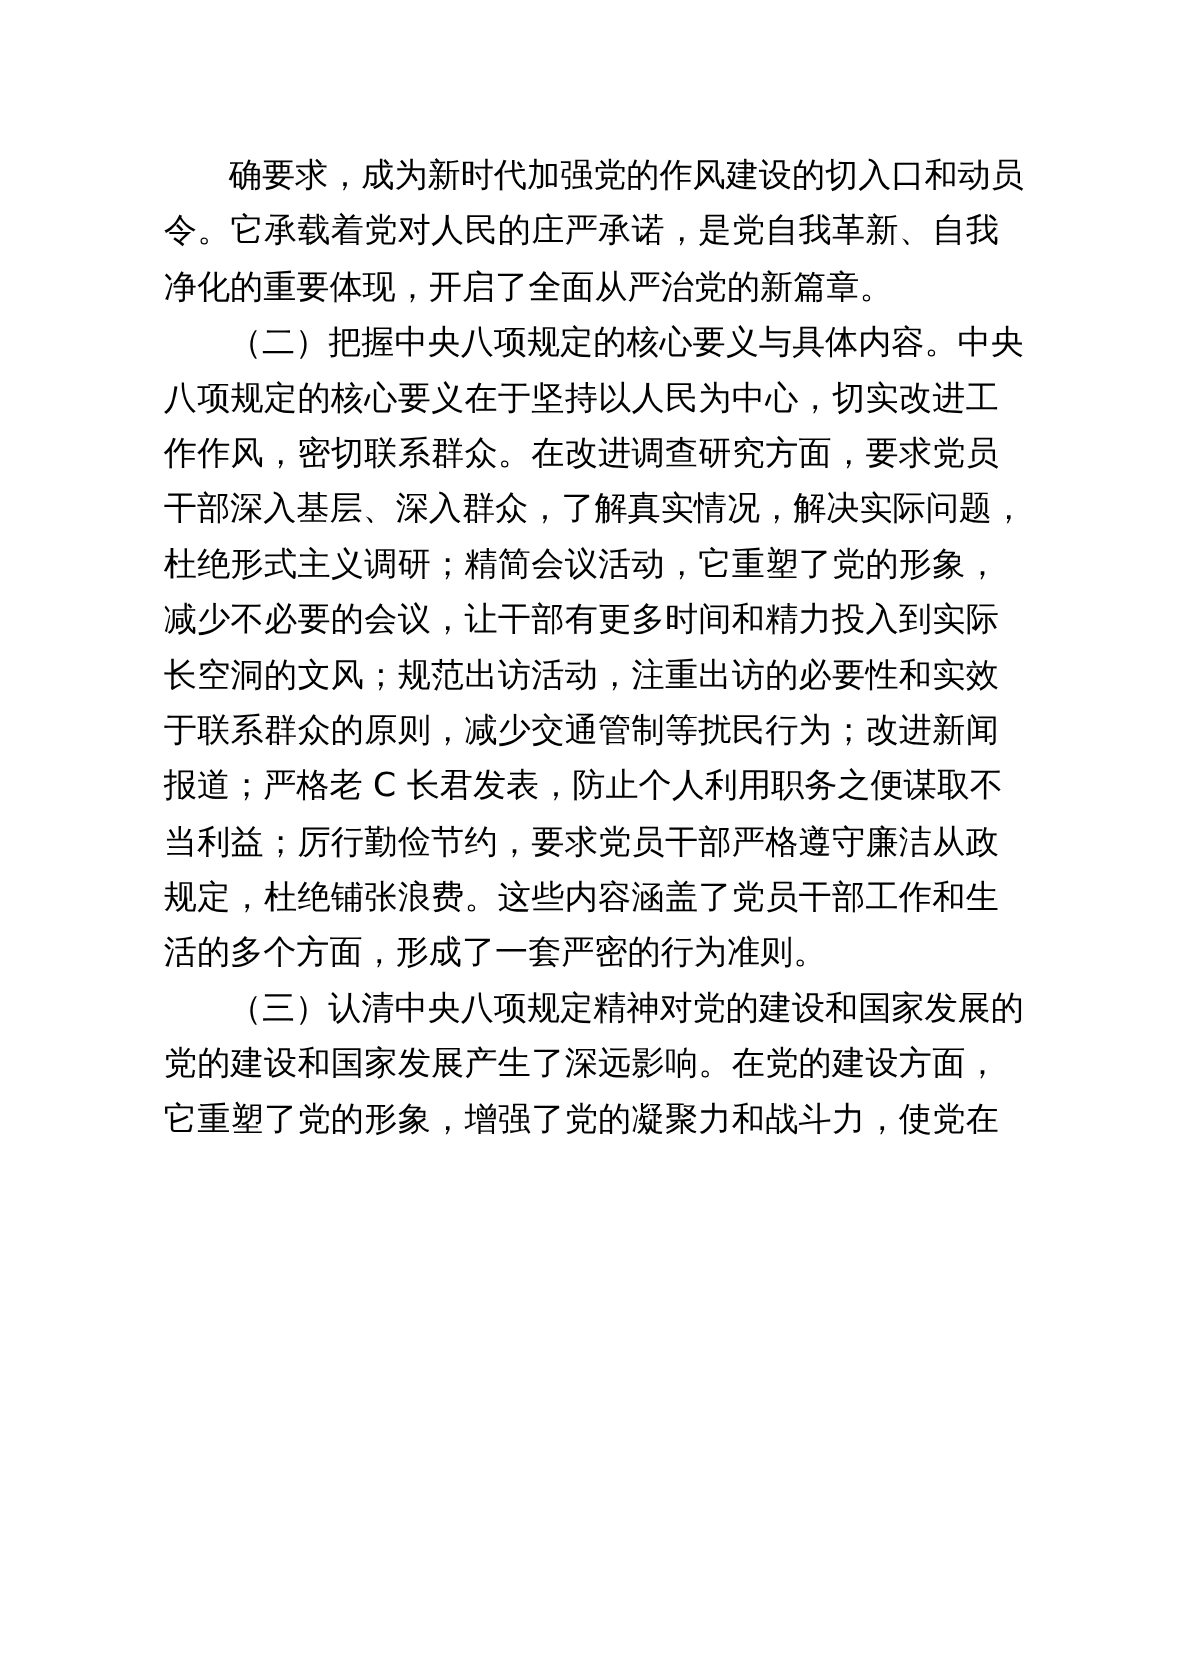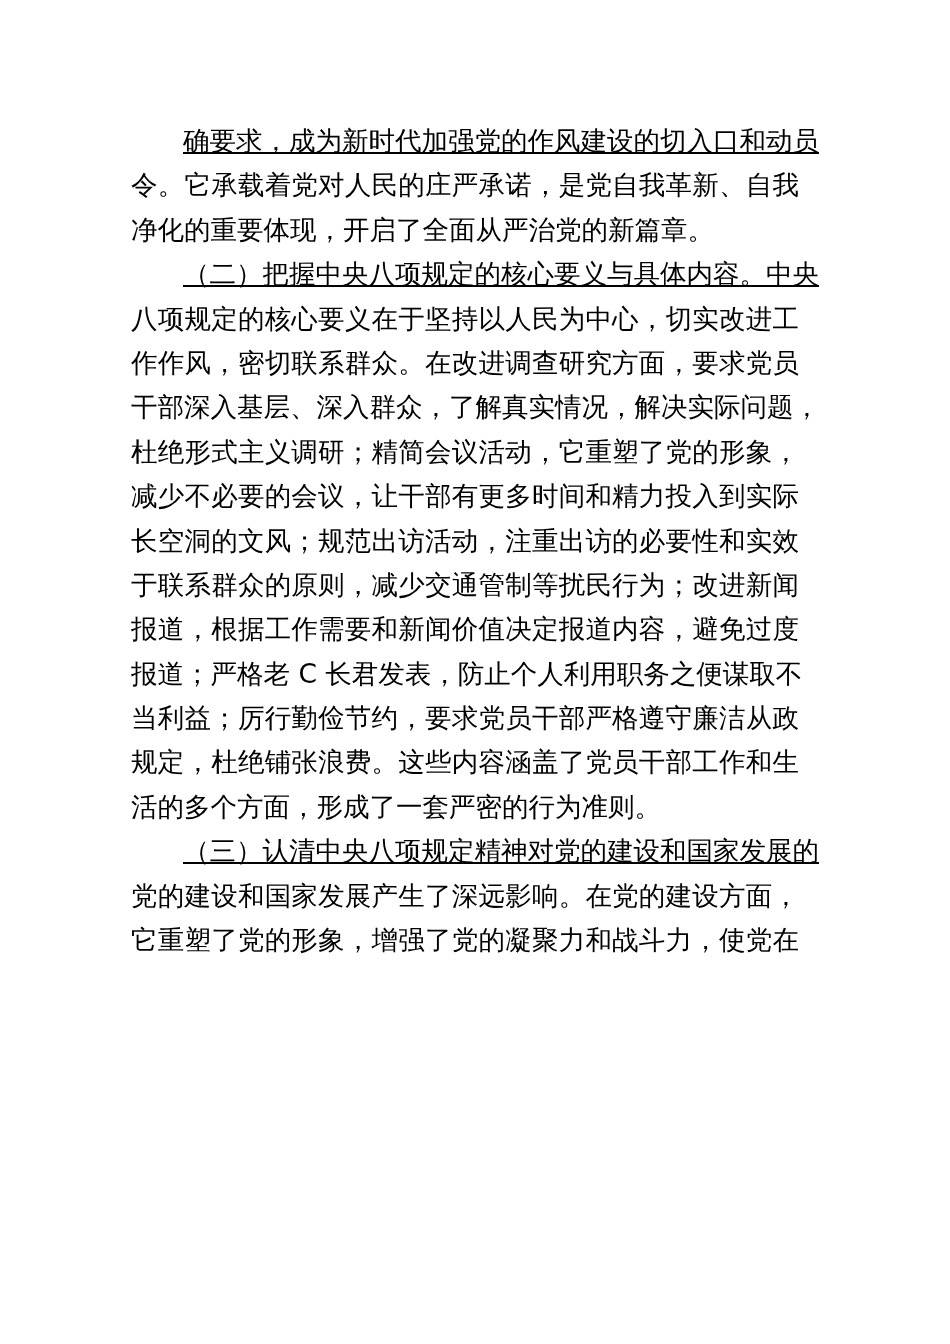--- a/index.html
+++ b/index.html
@@ -38,40 +38,38 @@
     text-align-last: justify;
     white-space: nowrap;
     overflow: visible;
   }
   .text-line.para-end {
     text-align: center;
     text-align-last: left;
   }
   .text-line.indent {
     padding-left: 52px;
-    text-decoration: underline;
   }
 </style>
 </head>
 <body>
 
 <div class="page">
   <div class="doc-body" id="doc-body">
       <div class="text-line indent">确要求，成为新时代加强党的作风建设的切入口和动员</div>
       <div class="text-line">令。它承载着党对人民的庄严承诺，是党自我革新、自我</div>
       <div class="text-line para-end">净化的重要体现，开启了全面从严治党的新篇章。</div>
       <div class="text-line indent">（二）把握中央八项规定的核心要义与具体内容。中央</div>
       <div class="text-line">八项规定的核心要义在于坚持以人民为中心，切实改进工</div>
       <div class="text-line">作作风，密切联系群众。在改进调查研究方面，要求党员</div>
       <div class="text-line">干部深入基层、深入群众，了解真实情况，解决实际问题，</div>
       <div class="text-line">杜绝形式主义调研；精简会议活动，它重塑了党的形象，</div>
       <div class="text-line">减少不必要的会议，让干部有更多时间和精力投入到实际</div>
       <div class="text-line">长空洞的文风；规范出访活动，注重出访的必要性和实效</div>
       <div class="text-line">于联系群众的原则，减少交通管制等扰民行为；改进新闻</div>
-      <div class="text-line">报道，根据工作需要和新闻价值决定报道内容，避免过度</div>
       <div class="text-line">报道；严格老 C 长君发表，防止个人利用职务之便谋取不</div>
       <div class="text-line">当利益；厉行勤俭节约，要求党员干部严格遵守廉洁从政</div>
       <div class="text-line">规定，杜绝铺张浪费。这些内容涵盖了党员干部工作和生</div>
       <div class="text-line para-end">活的多个方面，形成了一套严密的行为准则。</div>
       <div class="text-line indent">（三）认清中央八项规定精神对党的建设和国家发展的</div>
       <div class="text-line">党的建设和国家发展产生了深远影响。在党的建设方面，</div>
       <div class="text-line">它重塑了党的形象，增强了党的凝聚力和战斗力，使党在</div>
     </div>
 </div>
 

